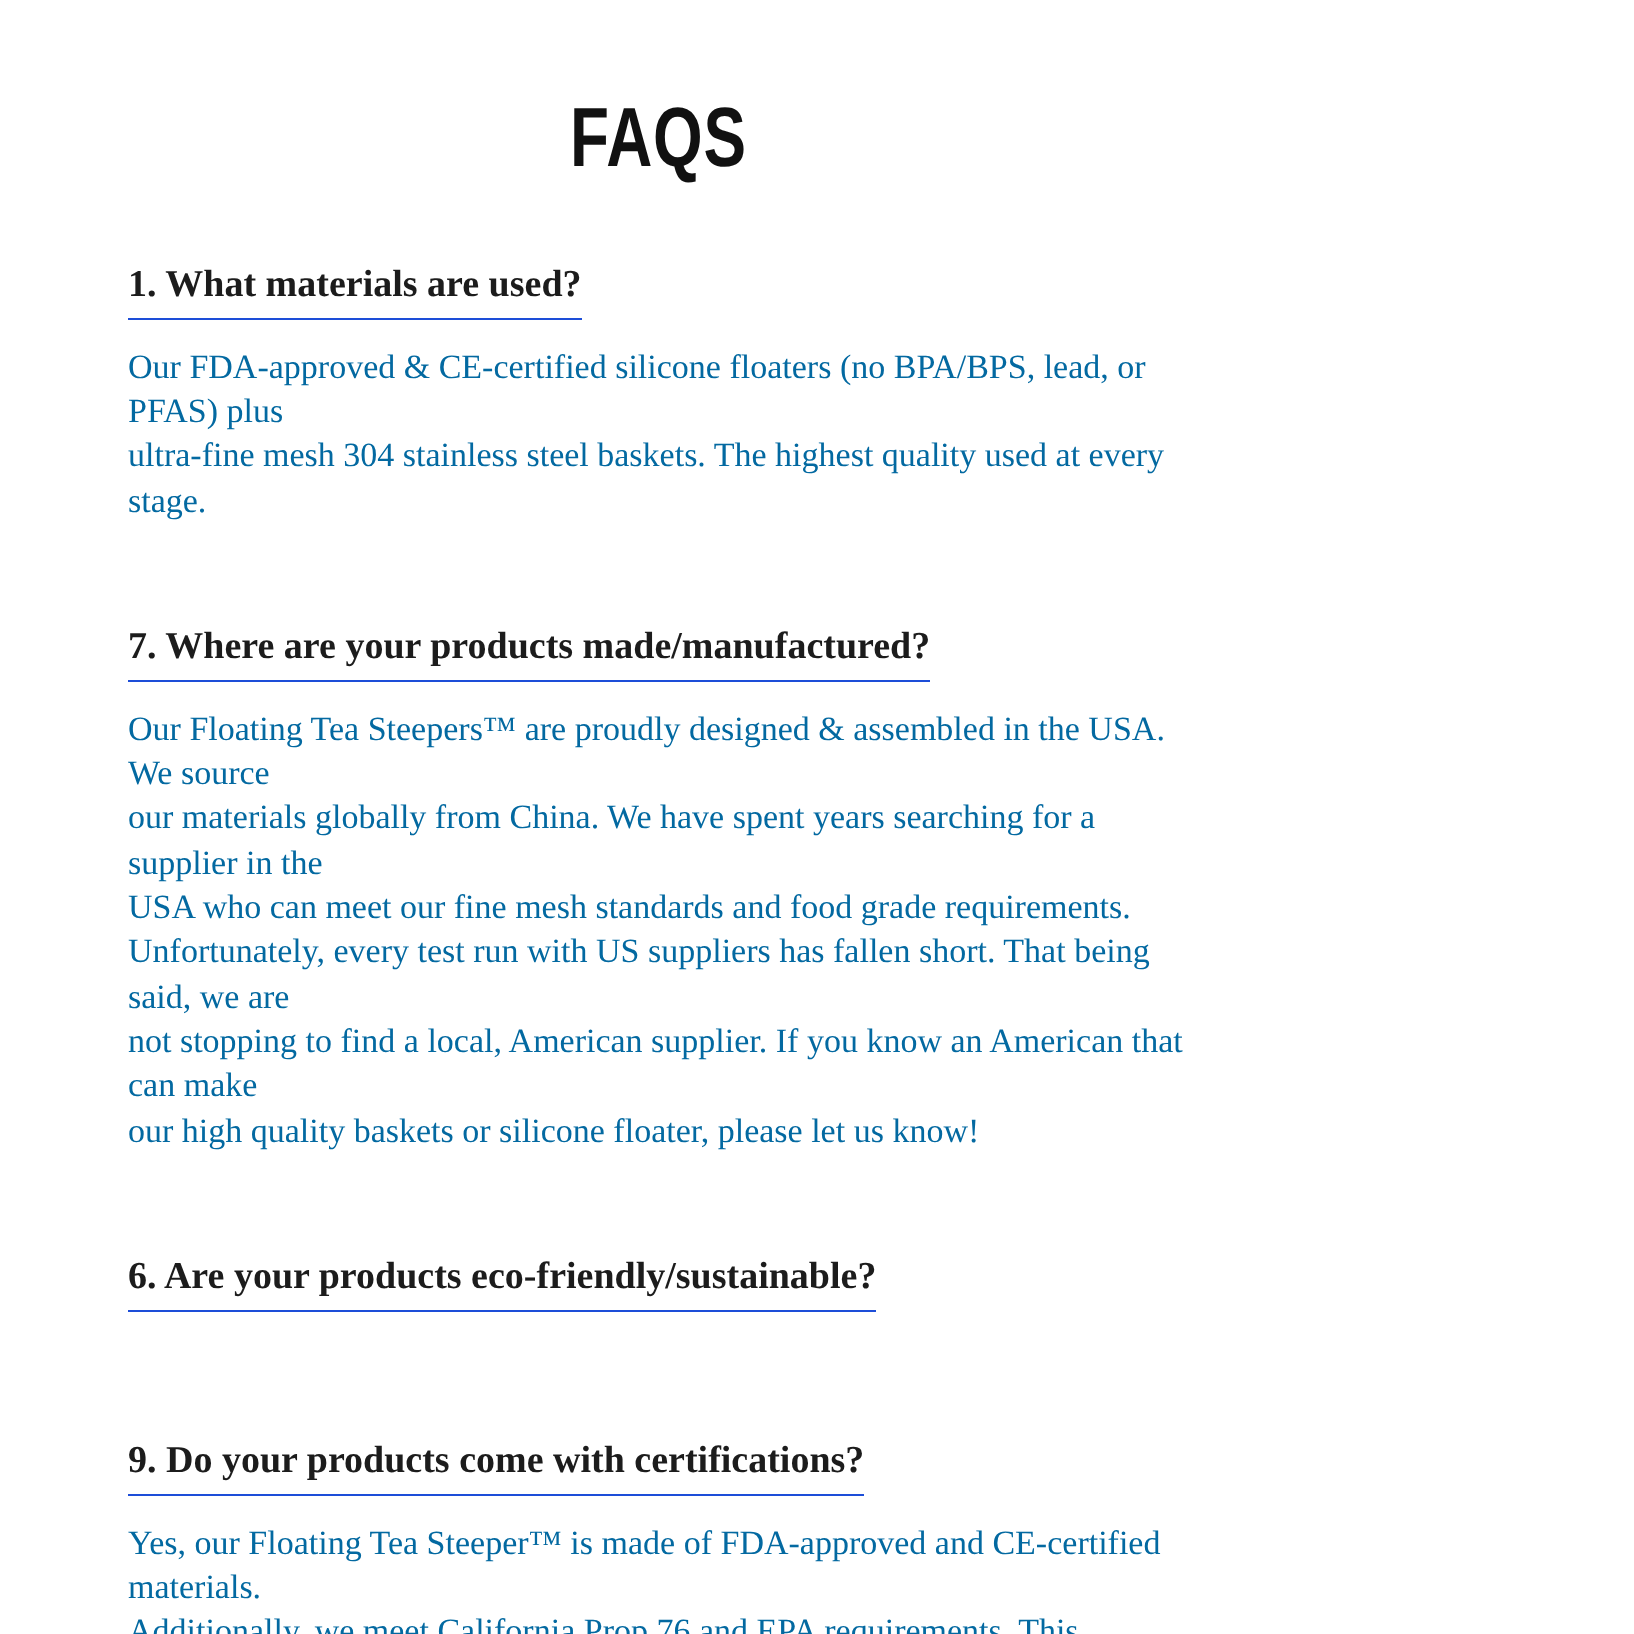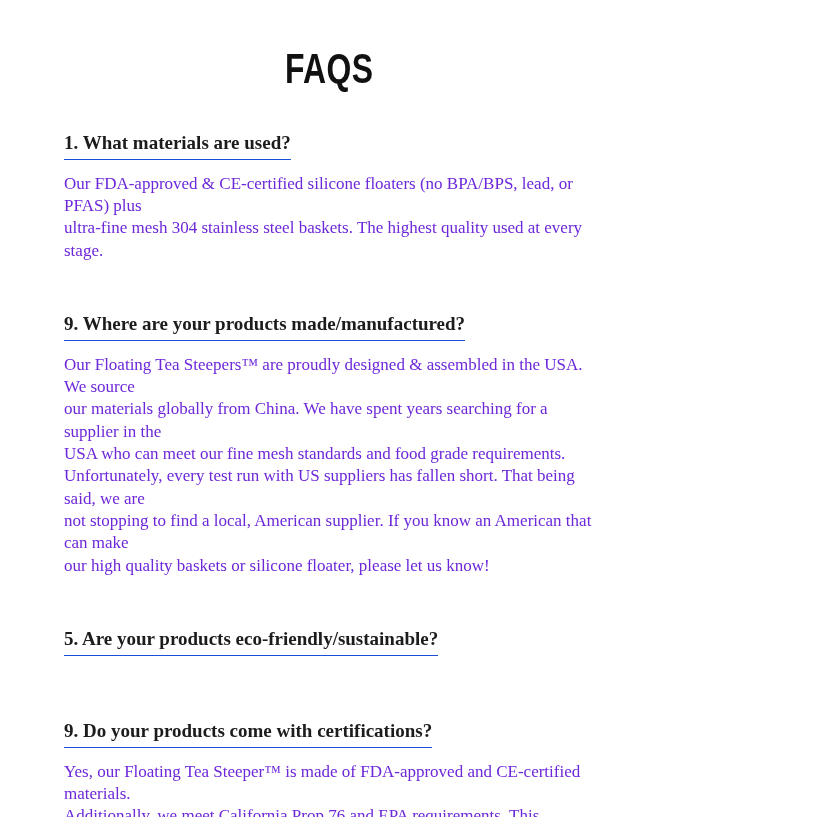--- a/index.html
+++ b/index.html
@@ -45,21 +45,21 @@
     font-weight: 700;
     line-height: 1.15;
     color: #1c1c1c;
     padding-bottom: 5px;
     border-bottom: 1px solid #1d4ed8;
   }
   .faq-answer {
     margin: 0;
     font-size: 17px;
     line-height: 22.3px;
-    color: #6d28d9;
+    color: #0369a1;
     white-space: pre-line;
     max-width: 695px;
   }
 </style>
 </head>
 <body>
 
 <div class="page">
   <div class="content">
 
@@ -67,31 +67,31 @@
       <div class="page-title">FAQS</div>
     </div>
 
     <section class="faq-section">
       <h2 class="faq-question">1. What materials are used?</h2>
       <p class="faq-answer">Our FDA-approved &amp; CE-certified silicone floaters (no BPA/BPS, lead, or PFAS) plus
 ultra-fine mesh 304 stainless steel baskets. The highest quality used at every stage.</p>
     </section>
 
     <section class="faq-section">
-      <h2 class="faq-question">9. Where are your products made/manufactured?</h2>
+      <h2 class="faq-question">7. Where are your products made/manufactured?</h2>
       <p class="faq-answer">Our Floating Tea Steepers™ are proudly designed &amp; assembled in the USA. We source
 our materials globally from China. We have spent years searching for a supplier in the
 USA who can meet our fine mesh standards and food grade requirements.
 Unfortunately, every test run with US suppliers has fallen short. That being said, we are
 not stopping to find a local, American supplier. If you know an American that can make
 our high quality baskets or silicone floater, please let us know!</p>
     </section>
 
     <section class="faq-section">
-      <h2 class="faq-question">5. Are your products eco-friendly/sustainable?</h2>
+      <h2 class="faq-question">6. Are your products eco-friendly/sustainable?</h2>
     </section>
 
     <section class="faq-section">
       <h2 class="faq-question">9. Do your products come with certifications?</h2>
       <p class="faq-answer">Yes, our Floating Tea Steeper™ is made of FDA-approved and CE-certified materials.
 Additionally, we meet California Prop 76 and EPA requirements. This rigorous lab
 testing ensures our product is free from BPA, BPS, lead, PFAS, and other toxins--even
 when submerged in water at high temperatures.</p>
     </section>
 

